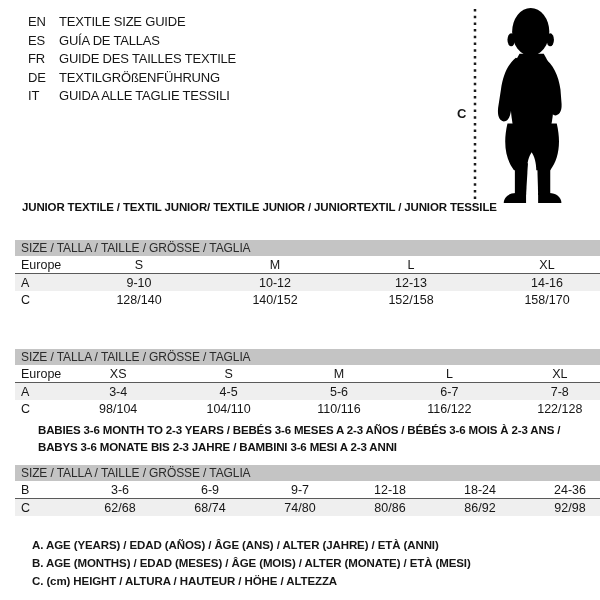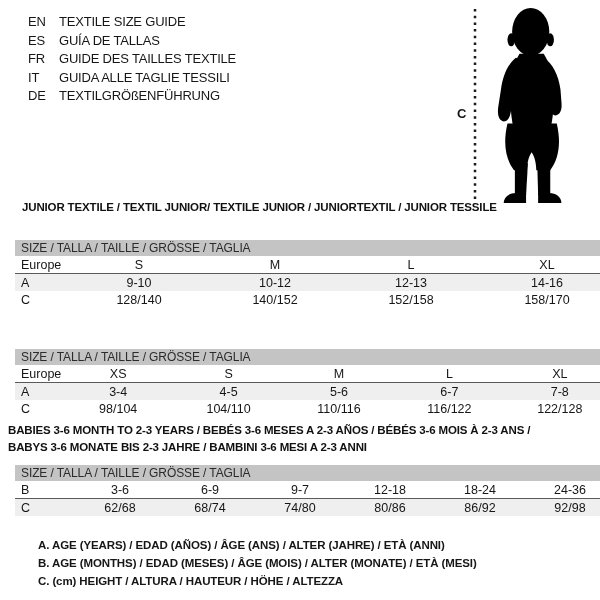--- a/index.html
+++ b/index.html
@@ -36,21 +36,21 @@
     height:16px;padding:0 0 0 6px;font-size:12px;color:#2b2b2b;letter-spacing:-0.1px;
   }
   table.grid td{height:17px;padding:0;text-align:center;font-size:12.5px;color:var(--ink);}
   table.grid td.lbl{text-align:left;padding-left:6px;}
   tr.r-first td{border-bottom:1px solid var(--divider);margin-left:45px;}
   tr.shade td{background:var(--shade-bg);}
   .t1{width:410px;} .t2,.t3{width:573px;}
   .t1 col.c-label{width:56px;} .t2 col.c-label{width:48px;} .t3 col.c-label{width:60px;}
 
   
-  .footnotes{left:38px;top:536px;}
+  .footnotes{left:32px;top:536px;}
   .fn-line{font-size:11.5px;font-weight:700;line-height:18px;letter-spacing:-0.1px;}
 </style>
 </head>
 <body>
 
 <div class="canvas">
 
   <div class="abs lang-list">
     <div class="lang-row">
       <span class="lang-code">EN</span>
@@ -58,26 +58,26 @@
     </div>
     <div class="lang-row">
       <span class="lang-code">ES</span>
       <span class="lang-text">GUÍA DE TALLAS</span>
     </div>
     <div class="lang-row">
       <span class="lang-code">FR</span>
       <span class="lang-text">GUIDE DES TAILLES TEXTILE</span>
     </div>
     <div class="lang-row">
+      <span class="lang-code">DE</span>
+      <span class="lang-text">TEXTILGRÖßENFÜHRUNG</span>
+    </div>
+    <div class="lang-row">
       <span class="lang-code">IT</span>
       <span class="lang-text">GUIDA ALLE TAGLIE TESSILI</span>
-    </div>
-    <div class="lang-row">
-      <span class="lang-code">DE</span>
-      <span class="lang-text">TEXTILGRÖßENFÜHRUNG</span>
     </div>
   </div>
 
   <span class="abs figure-label">C</span>
   <svg class="abs figure-svg" width="140" height="205" viewBox="0 0 140 205">
     <line x1="20" y1="6" x2="20" y2="201" stroke="#1a1a1a" stroke-width="2.5" stroke-dasharray="2.5 4.2"></line>
     <g fill="#000" transform="translate(32,3) scale(0.93,0.995)">
       <ellipse cx="47" cy="26" rx="20" ry="24"></ellipse>
       <ellipse cx="26" cy="34" rx="4" ry="6.5"></ellipse>
       <ellipse cx="68" cy="34" rx="4" ry="6.5"></ellipse>
@@ -166,21 +166,21 @@
         <td class="lbl">C</td>
         <td>98/104</td>
         <td>104/110</td>
         <td>110/116</td>
         <td>116/122</td>
         <td>122/128</td>
       </tr>
     </tbody>
   </table>
 
-  <h2 class="abs tbl-title" style="left:8px;top:422px;">
+  <h2 class="abs tbl-title" style="left:38px;top:422px;">
     <span class="tline">BABIES 3-6 MONTH TO 2-3 YEARS / BEBÉS 3-6 MESES A 2-3 AÑOS / BÉBÉS 3-6 MOIS À 2-3 ANS /</span>
     <span class="tline">BABYS 3-6 MONATE BIS 2-3 JAHRE / BAMBINI 3-6 MESI A 2-3 ANNI</span>
   </h2>
   <table class="abs grid t3" style="left:15px;top:465px;">
     <colgroup>
         <col class="c-label">
         <col>
         <col>
         <col>
         <col>

